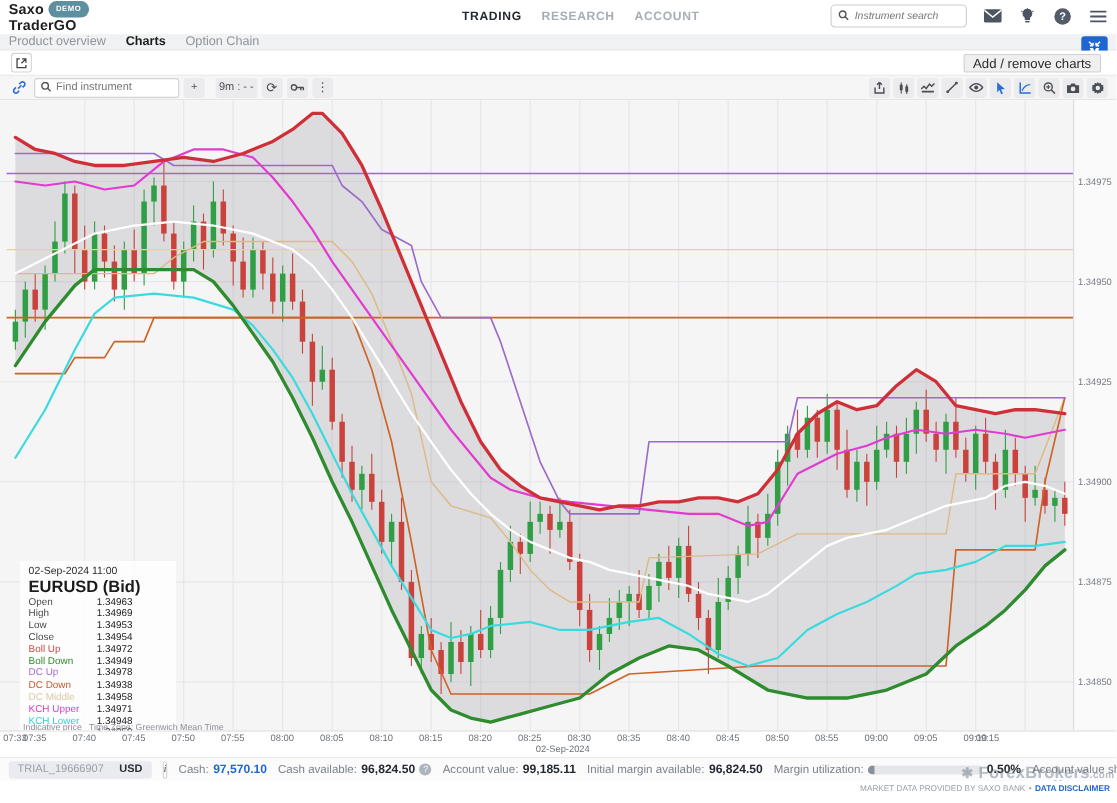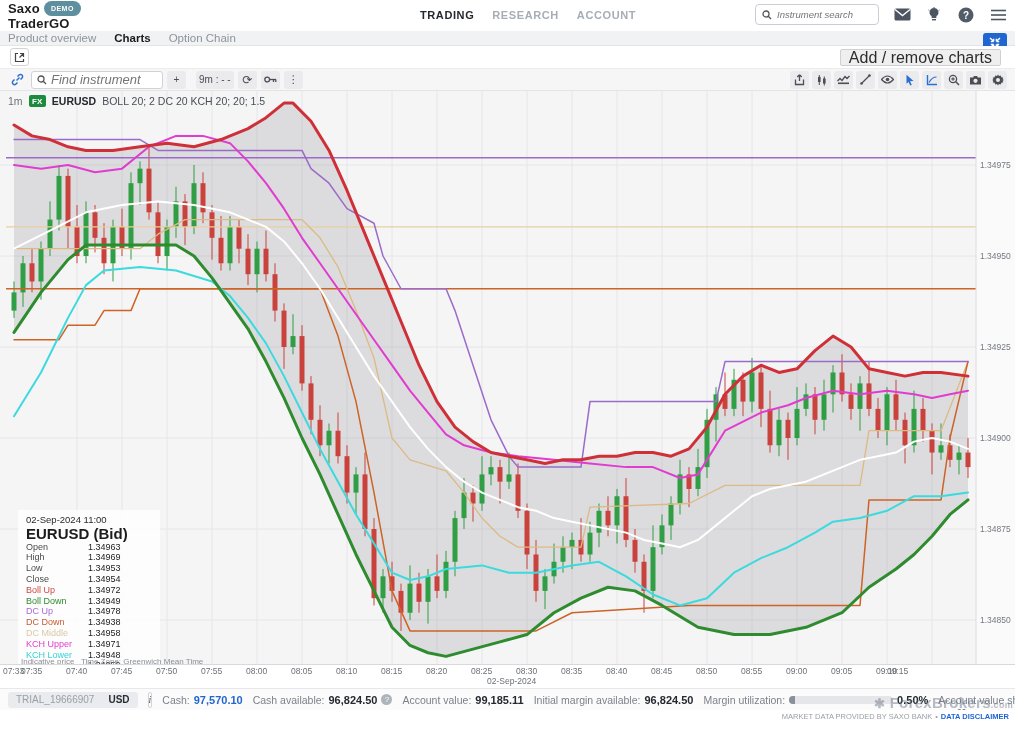--- a/index.html
+++ b/index.html
@@ -21,28 +21,28 @@
 
   
   .tabrow { height:15px; background:#f1f2f3; border-bottom:1px solid #e3e4e6; display:flex; align-items:center; padding-left:8px; gap:18px; position:relative; }
   .tab { font-size:11.5px; color:#8d949c; cursor:pointer; }
   .tab.active { color:#1c1c1c; font-weight:bold; }
   .collapse-btn { position:absolute; right:8px; top:2px; width:24px; height:20px; background:#1f66d0; border-radius:3px; display:flex; align-items:center; justify-content:center; cursor:pointer; }
 
   
   .poprow { height:22px; background:#fff; position:relative; }
   .popout-btn { position:absolute; left:10px; top:2px; width:19px; height:18px; border:1px solid #d4d4d6; background:#fff; border-radius:3px; display:flex; align-items:center; justify-content:center; cursor:pointer; }
-  .addremove-btn { position:absolute; right:14px; top:3px; height:17px; padding:0 8px; background:#efefef; border:1px solid #d0d0d2; border-radius:2px; font-size:16px; color:#2c2c2c; display:flex; align-items:center; cursor:pointer; }
+  .addremove-btn { position:absolute; right:14px; top:3px; height:17px; padding:0 8px; background:#efefef; border:1px solid #d0d0d2; border-radius:2px; font-size:12px; color:#2c2c2c; display:flex; align-items:center; cursor:pointer; }
 
   
   .ctoolbar { height:23px; background:#f6f6f7; border-top:1px solid #ececee; border-bottom:1px solid #e4e4e6; display:flex; align-items:center; padding:0 8px; gap:4px; position:relative; }
   .tb-btn { height:18px; min-width:19px; background:#ebebed; border-radius:3px; display:flex; align-items:center; justify-content:center; font-size:10px; color:#4a4e55; cursor:pointer; padding:0 3px; }
   .tb-btn.plain { background:transparent; }
   .find-box { display:flex; align-items:center; gap:4px; width:132px; height:18px; background:#fff; border:1px solid #d2d2d5; border-radius:3px; padding:0 5px; }
-  .find-box input { border:0; outline:0; width:100%; font-size:13px; font-style:italic; color:#9aa0a6; background:transparent; font-family:"Liberation Sans",sans-serif;}
+  .find-box input { border:0; outline:0; width:100%; font-size:10px; color:#9aa0a6; background:transparent; font-family:"Liberation Sans",sans-serif;}
   .tb-right { position:absolute; right:8px; display:flex; gap:3px; }
 
   
   .chart-wrap { position:relative; height:573px; background:#f5f5f6; overflow:hidden; }
   .legend { position:absolute; left:8px; top:4px; display:flex; align-items:center; gap:6px; font-size:10.5px; color:#3a3f45; z-index:5; }
   .fx-badge { background:#1d8a3e; color:#fff; font-size:8px; font-weight:bold; padding:1.5px 3.5px; border-radius:2px; }
   .legend .sym { font-weight:bold; color:#24292f; }
   .legend .inds { color:#4a4f56; }
   .info-panel { position:absolute; left:18px; top:419px; width:142px; background:rgba(255,255,255,.82); padding:5px 8px 3px 8px; font-size:9px; color:#3c3c3c; z-index:6; line-height:10.8px; }
   .info-panel .ts { font-size:9.5px; color:#2a2a2a; margin-bottom:3px; }
@@ -515,26 +515,20 @@
       <polyline points="14,33.96 32,44.879999999999995 50,48.519999999999996 68,55.8 86,59.44 113,59.44 140,55.8 167,52.16 194,55.8 221,48.519999999999996 248,37.6 266,26.68 284,12.119999999999997 293,12.119999999999997 311,30.32 329,59.44 347,99.48 365,143.16 383,186.84 401,230.52 419,274.20000000000005 437,310.6 455,336.08 473,350.64 491,361.56 509,365.2 527,368.84000000000003 545,372.48 563,368.84000000000003 581,368.84000000000003 599,365.2 617,365.2 635,361.56 653,361.56 671,365.2 689,357.92 707,336.08 725,303.32000000000005 743,285.12 761,274.20000000000005 779,281.48 797,277.84000000000003 815,259.64 833,245.08 851,256 869,277.84000000000003 887,281.48 905,285.12 923,281.48 941,281.48 968,285.12" fill="none" stroke="#cf3038" stroke-width="3" stroke-linejoin="round" stroke-linecap="round"></polyline>
       <rect x="976" y="0" width="39" height="573" fill="#fafafb"></rect>
       <line x1="976" y1="0" x2="976" y2="573" stroke="#dcdce0"></line>
       <text x="980" y="77" font-size="8.5" fill="#75797f" font-family="Liberation Sans,sans-serif">1.34975</text>
       <text x="980" y="168" font-size="8.5" fill="#75797f" font-family="Liberation Sans,sans-serif">1.34950</text>
       <text x="980" y="259" font-size="8.5" fill="#75797f" font-family="Liberation Sans,sans-serif">1.34925</text>
       <text x="980" y="350" font-size="8.5" fill="#75797f" font-family="Liberation Sans,sans-serif">1.34900</text>
       <text x="980" y="441" font-size="8.5" fill="#75797f" font-family="Liberation Sans,sans-serif">1.34875</text>
       <text x="980" y="532" font-size="8.5" fill="#75797f" font-family="Liberation Sans,sans-serif">1.34850</text>
     </svg>
-  <div class="legend">
-    <span style="color:#6b7076;">1m</span>
-    <span class="fx-badge">FX</span>
-    <span class="sym">EURUSD</span>
-    <span class="inds">BOLL 20; 2  DC 20  KCH 20; 20; 1.5</span>
-  </div>
   <div class="info-panel">
     <div class="ts">02-Sep-2024 11:00</div>
     <div class="inst">EURUSD (Bid)</div>
     <div id="info-rows">
         <div class="ip-row">
           <span class="lbl" style="color:#4a4a4a">Open</span>
           <span class="val">1.34963</span>
         </div>
         <div class="ip-row">
           <span class="lbl" style="color:#4a4a4a">High</span>

